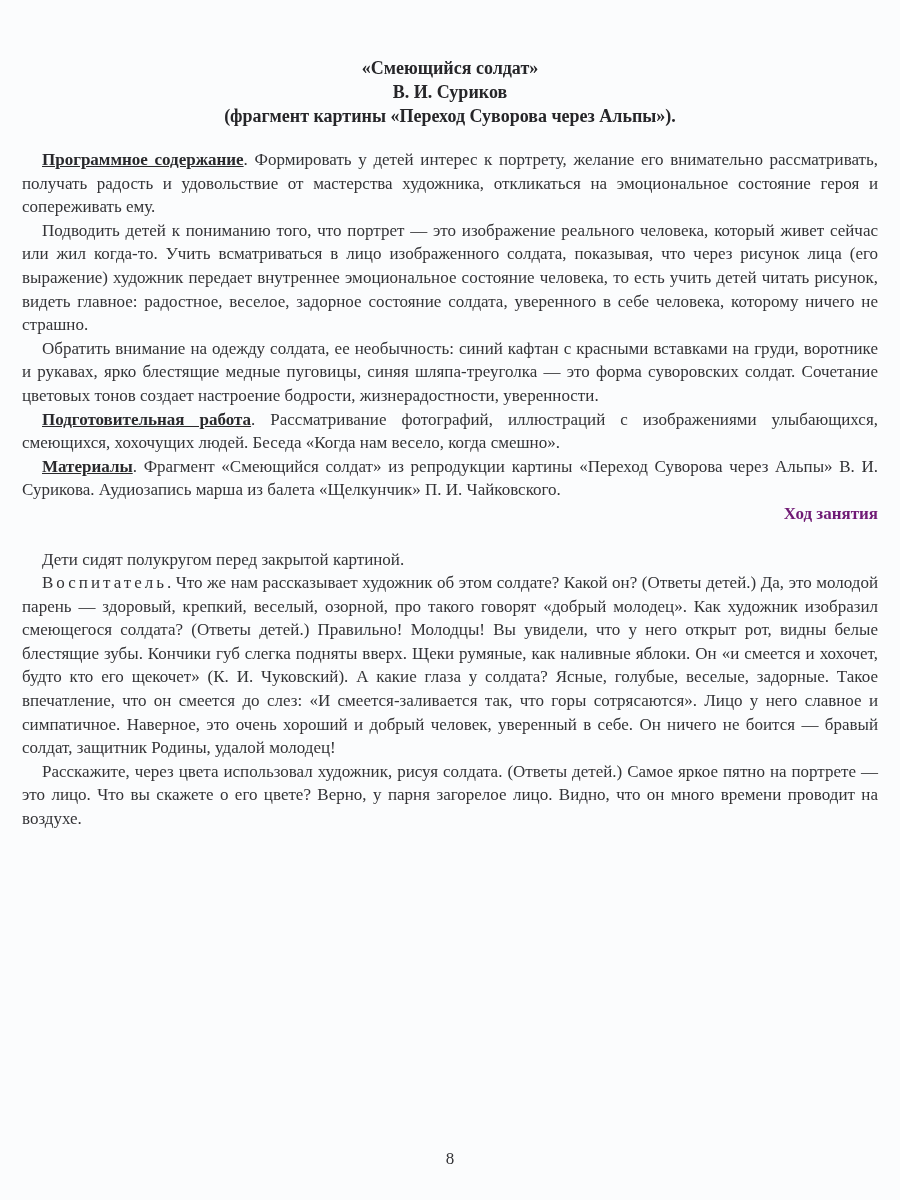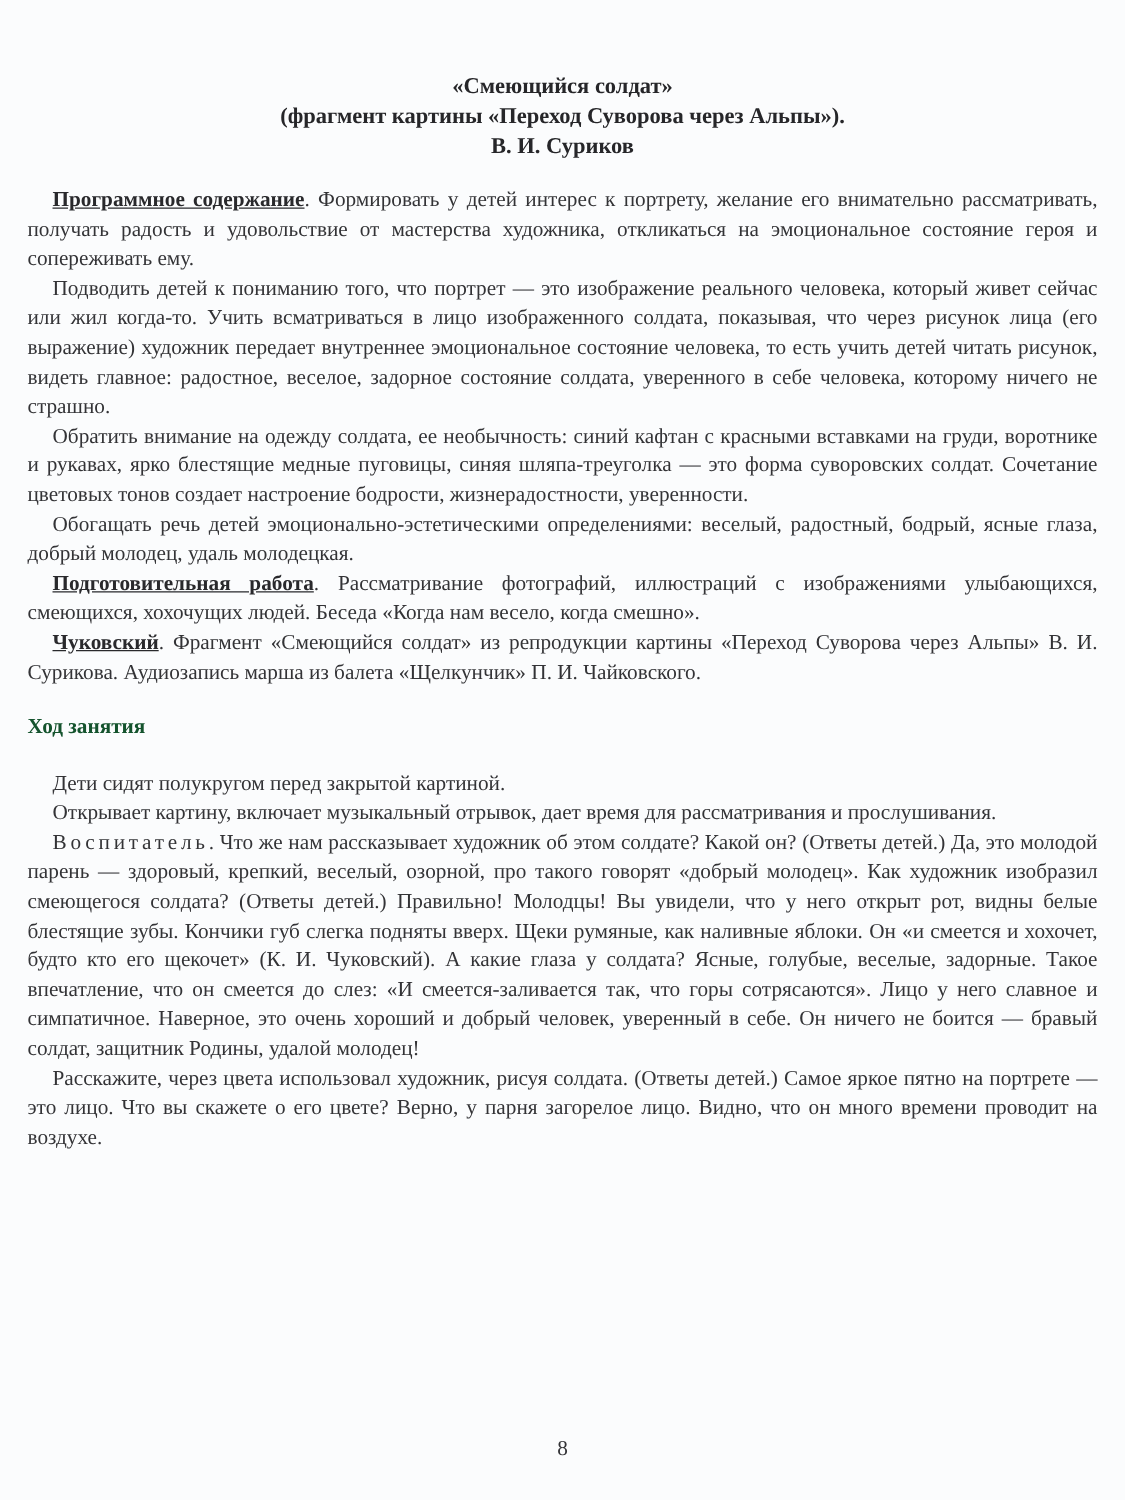--- a/index.html
+++ b/index.html
@@ -43,26 +43,25 @@
       font-size: 17px;
       line-height: 23.6px;
       text-align: justify;
       color: #333336;
     }
     .body-text p {
       margin: 0;
       text-indent: 20px;
     }
     .body-text p.section-title {
-      text-align: left;
+      text-align: right;
       text-indent: 0;
       font-weight: bold;
-      margin-top: 20px;
       margin-bottom: 22px;
-      color: #14532d;
+      color: #701a75;
     }
     .lead {
       font-weight: bold;
       color: #29292c;
       text-decoration: underline;
     }
     .italic {
     }
     .spaced {
       letter-spacing: 3px;
@@ -77,44 +76,42 @@
       color: #333336;
     }
   </style>
 </head>
 <body>
 
 <div class="page">
 
   <div class="title-block">
     <span class="line">«Смеющийся солдат»</span>
+    <span class="line">В. И. Суриков</span>
     <span class="line">(фрагмент картины «Переход Суворова через Альпы»).</span>
-    <span class="line">В. И. Суриков</span>
   </div>
 
   <div class="body-text">
 
     <p><span class="lead">Программное содержание</span><span>. Формировать у детей интерес к портрету, желание его внимательно рассматривать, получать радость и удовольствие от мастерства художника, откликаться на эмоциональное состояние героя и сопереживать ему.</span></p>
 
     <p>Подводить детей к пониманию того, что портрет — это изображение реального человека, который живет сейчас или жил когда-то. Учить всматриваться в лицо изображенного солдата, показывая, что через рисунок лица (его выражение) художник передает внутреннее эмоциональное состояние человека, то есть учить детей читать рисунок, видеть главное: радостное, веселое, задорное состояние солдата, уверенного в себе человека, которому ничего не страшно.</p>
 
     <p>Обратить внимание на одежду солдата, ее необычность: синий кафтан с красными вставками на груди, воротнике и рукавах, ярко блестящие медные пуговицы, синяя шляпа-треуголка — это форма суворовских солдат. Сочетание цветовых тонов создает настроение бодрости, жизнерадостности, уверенности.</p>
 
-    <p>Обогащать речь детей эмоционально-эстетическими определениями: веселый, радостный, бодрый, ясные глаза, добрый молодец, удаль молодецкая.</p>
 
     <p><span class="lead">Подготовительная работа</span><span>. Рассматривание фотографий, иллюстраций с изображениями улыбающихся, смеющихся, хохочущих людей. Беседа «Когда нам весело, когда смешно».</span></p>
 
-    <p><span class="lead">Чуковский</span><span>. Фрагмент «Смеющийся солдат» из репродукции картины «Переход Суворова через Альпы» В. И. Сурикова. Аудиозапись марша из балета «Щелкунчик» П. И. Чайковского.</span></p>
+    <p><span class="lead">Материалы</span><span>. Фрагмент «Смеющийся солдат» из репродукции картины «Переход Суворова через Альпы» В. И. Сурикова. Аудиозапись марша из балета «Щелкунчик» П. И. Чайковского.</span></p>
 
     <p class="section-title">Ход занятия</p>
 
     <p class="italic">Дети сидят полукругом перед закрытой картиной.</p>
 
 
-    <p class="italic">Открывает картину, включает музыкальный отрывок, дает время для рассматривания и прослушивания.</p>
 
     <p><span class="spaced">Воспитатель</span><span>. Что же нам рассказывает художник об этом солдате? Какой он? (</span><span class="italic">Ответы детей.</span><span>) Да, это молодой парень — здоровый, крепкий, веселый, озорной, про такого говорят «добрый молодец». Как художник изобразил смеющегося солдата? (</span><span class="italic">Ответы детей.</span><span>) Правильно! Молодцы! Вы увидели, что у него открыт рот, видны белые блестящие зубы. Кончики губ слегка подняты вверх. Щеки румяные, как наливные яблоки. Он «и смеется и хохочет, будто кто его щекочет» (К. И. Чуковский). А какие глаза у солдата? Ясные, голубые, веселые, задорные. Такое впечатление, что он смеется до слез: «И смеется-заливается так, что горы сотрясаются». Лицо у него славное и симпатичное. Наверное, это очень хороший и добрый человек, уверенный в себе. Он ничего не боится — бравый солдат, защитник Родины, удалой молодец!</span></p>
 
     <p><span>Расскажите, через цвета использовал художник, рисуя солдата. (</span><span class="italic">Ответы детей.</span><span>) Самое яркое пятно на портрете — это лицо. Что вы скажете о его цвете? Верно, у парня загорелое лицо. Видно, что он много времени проводит на воздухе.</span></p>
 
   </div>
 </div>
 
 <div class="page-number">8</div>
 

